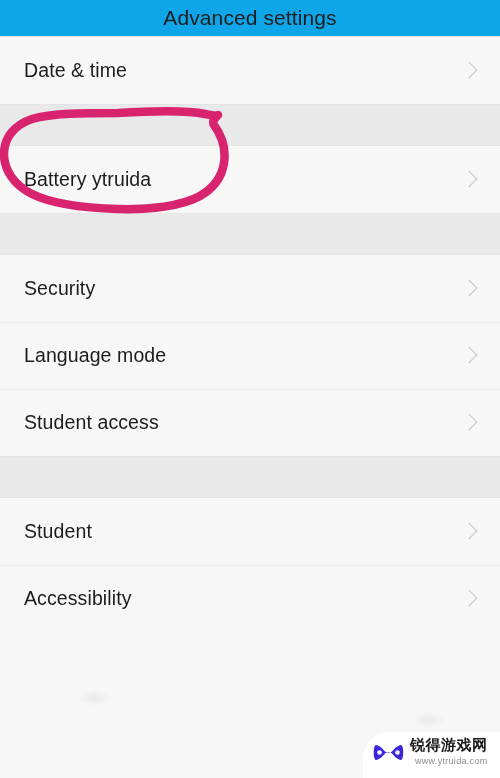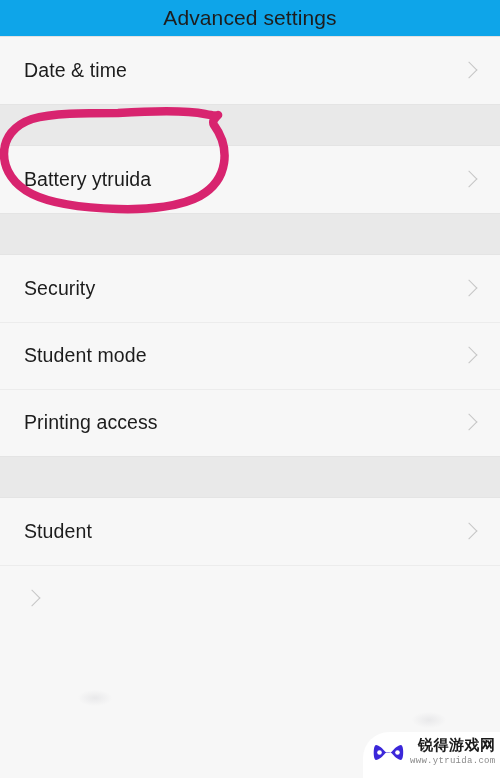--- a/index.html
+++ b/index.html
@@ -164,21 +164,21 @@
     font-weight: bold;
     color: #1a1a1a;
     letter-spacing: 0.5px;
     font-family: "DejaVu Sans", sans-serif;
   }
   .wm-url {
     font-size: 9px;
     color: #8a8a8a;
     letter-spacing: 0.3px;
     margin-top: 4px;
-    font-family: Liberation Mono, monospace;
+    font-family: Liberation Sans, sans-serif;
   }
 
   
   .artifact {
     position: absolute;
     left: 78px;
     top: 690px;
     width: 34px;
     height: 16px;
     background: radial-gradient(ellipse at center, rgba(200,200,205,0.30) 0%, rgba(247,247,247,0) 72%);
@@ -214,33 +214,34 @@
       <div class="row">
         <div class="row-label">Battery ytruida</div>
         <div class="chevron"></div>
       </div>
       <div class="band"></div>
       <div class="row">
         <div class="row-label">Security</div>
         <div class="chevron"></div>
       </div>
       <div class="row">
-        <div class="row-label">Student mode</div>
-        <div class="chevron"></div>
-      </div>
-      <div class="row">
-        <div class="row-label">Printing access</div>
+        <div class="row-label">Language mode</div>
+        <div class="chevron"></div>
+      </div>
+      <div class="row">
+        <div class="row-label">Student access</div>
         <div class="chevron"></div>
       </div>
       <div class="band"></div>
       <div class="row">
         <div class="row-label">Student</div>
         <div class="chevron"></div>
       </div>
       <div class="row">
+        <div class="row-label">Accessibility</div>
         <div class="chevron"></div>
       </div>
     </div>
 
   <div class="annotation">
     <svg viewBox="0 0 240 118" xmlns="http://www.w3.org/2000/svg">
       <path d="M 118 13
                C 150 11, 186 10, 205 14
                C 212 15.5, 216 16, 218 15
                C 214 19, 212 21, 214 25

